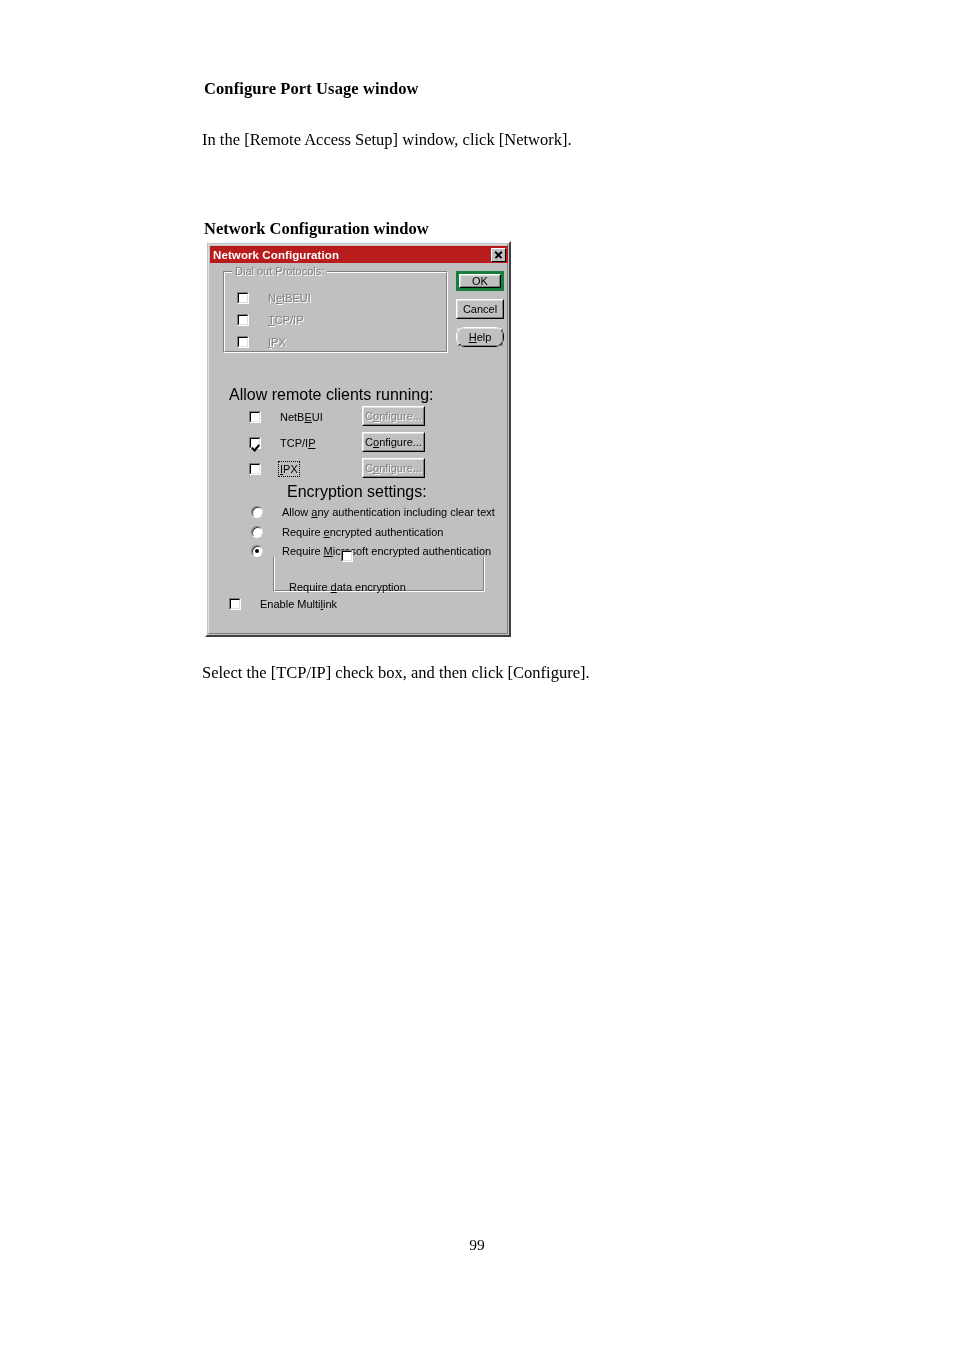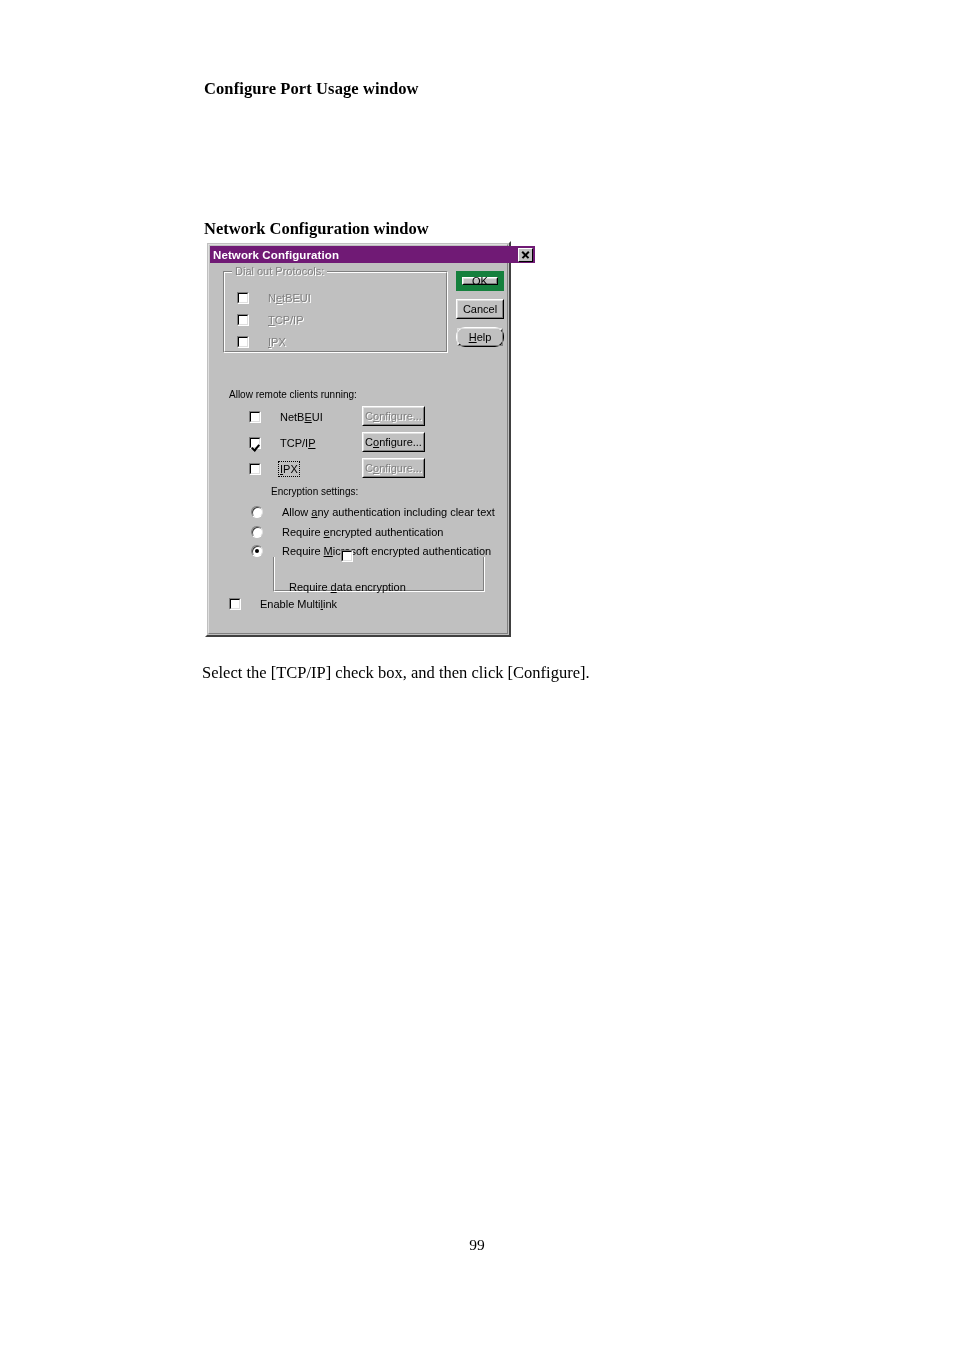--- a/index.html
+++ b/index.html
@@ -92,23 +92,23 @@
     border-left: 1px solid #dfdfdf;
     border-right: 1px solid #808080;
     border-bottom: 1px solid #808080;
     box-sizing: border-box;
   }
 
   .titlebar {
     position: absolute;
     left: 3px;
     top: 3px;
-    width: 325px;
+    width: 298px;
     height: 17px;
-    background: #701a75;
+    background: #b91c1c;
     display: flex;
     align-items: center;
     justify-content: space-between;
     padding: 0 2px 0 3px;
     box-sizing: border-box;
   }
   .titlebar-text {
     color: #ffffff;
     font-family: "Liberation Sans", sans-serif;
     font-weight: bold;
@@ -280,21 +280,21 @@
     left: 0; top: 0; right: 0; bottom: 0;
     border-top: 1px solid #dfdfdf;
     border-left: 1px solid #dfdfdf;
     border-right: 1px solid #808080;
     border-bottom: 1px solid #808080;
     box-sizing: border-box;
     pointer-events: none;
   }
   .btn span { position: relative; z-index: 1; }
   .btn.default {
-    border: 6px solid #15803d;
+    border: 3px solid #15803d;
     box-shadow: 0 0 0 0 transparent;
   }
   .btn.default .btn-face {
     border-top: 1px solid #ffffff;
     border-left: 1px solid #ffffff;
     border-right: 1px solid #000000;
     border-bottom: 1px solid #000000;
   }
   .btn.default .btn-face2 {
     position: absolute;
@@ -306,31 +306,32 @@
     box-sizing: border-box;
     pointer-events: none;
   }
   .btn.disabled span {
     color: #808080;
     text-shadow: 1px 1px 0 #ffffff;
   }
   .static-label {
     position: absolute;
     font-family: "Liberation Sans", sans-serif;
-    font-size: 10px;
+    font-size: 16px;
     line-height: 12px;
     white-space: nowrap;
   }
 </style>
 </head>
 <body>
 
 <div class="doc">
   <div class="heading">Configure Port Usage window</div>
   <div class="spacer-md"></div>
+  <p class="para">In the [Remote Access Setup] window, click [Network].</p>
 </div>
 
 <div class="heading2">Network Configuration window</div>
 
 <div class="dialog">
   <div class="dialog-inner"></div>
 
   <div class="titlebar">
     <span class="titlebar-text">Network Configuration</span>
     <span class="close-btn"></span>
@@ -391,21 +392,21 @@
 
   <div class="opt-row" style="left:42px; top:220px;">
     <span class="chk"></span>
     <span class="opt-label focused"><u>I</u>PX</span>
   </div>
   <div class="btn disabled" style="left:155px; top:215px; width:63px; height:20px;">
     <span class="btn-face"></span>
     <span>C<u>o</u>nfigure...</span>
   </div>
 
-  <div class="static-label" style="left:24px; top:243px;padding-left:40px;">Encryption settings:</div>
+  <div class="static-label" style="left:40px; top:243px;padding-left:40px;">Encryption settings:</div>
 
   <div class="opt-row" style="left:44px; top:263px;">
     <span class="rad"></span>
     <span class="opt-label">Allow <u>a</u>ny authentication including clear text</span>
   </div>
   <div class="opt-row" style="left:44px; top:283px;">
     <span class="rad"></span>
     <span class="opt-label">Require <u>e</u>ncrypted authentication</span>
   </div>
 

